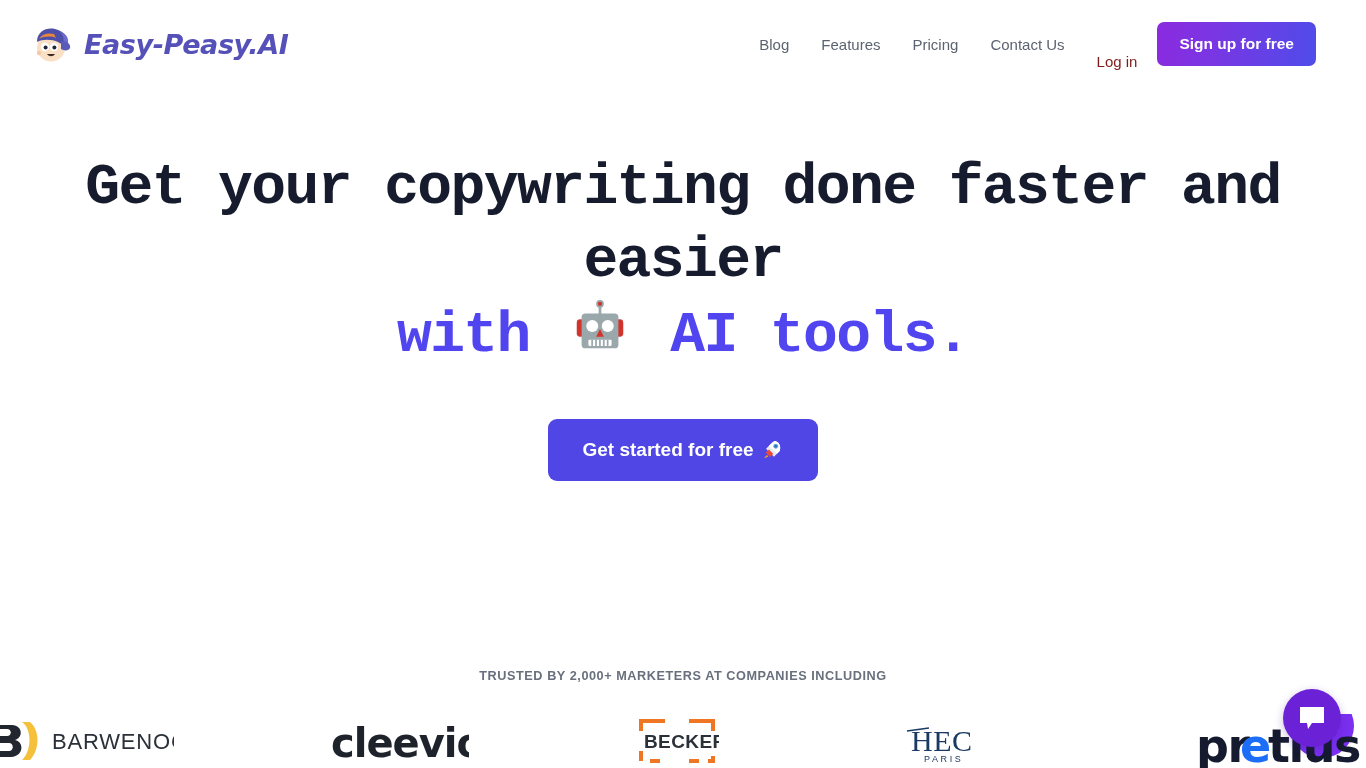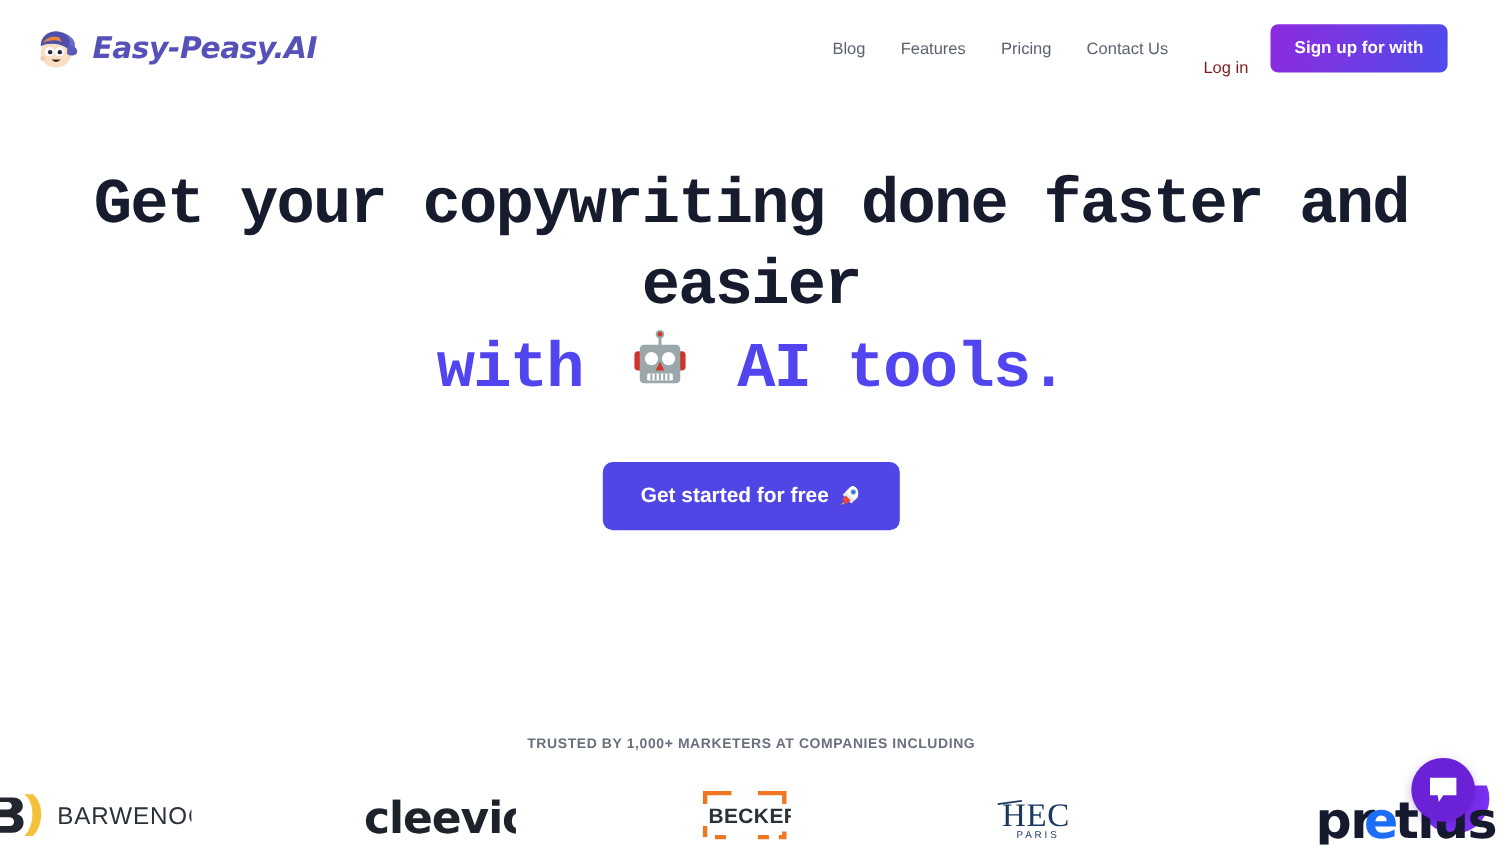--- a/index.html
+++ b/index.html
@@ -161,21 +161,21 @@
       </svg>
       <span class="brand-text">Easy-Peasy.AI</span>
     </a>
 
     <nav class="nav">
       <a class="nav-link" href="#">Blog</a>
       <a class="nav-link" href="#">Features</a>
       <a class="nav-link" href="#">Pricing</a>
       <a class="nav-link" href="#">Contact Us</a>
       <a class="nav-link login" href="#">Log in</a>
-      <button class="signup-btn">Sign up for with</button>
+      <button class="signup-btn">Sign up for free</button>
     </nav>
   </div>
 
   <div class="hero">
 
     <h1 class="headline">
       <span>Get your copywriting done faster and easier</span><br>
       <span class="accent">with</span>
       <svg class="robot-emoji" viewBox="0 0 64 64">
         <circle cx="32" cy="7" r="4" fill="#9aa7ab"></circle>
@@ -206,21 +206,21 @@
           <path d="M20 4 C26 6 28 12 26 18 L22 22 L11 11 L15 7 C16.4 5.6 18 4.4 20 4 Z" fill="#ffffff"></path>
           <circle cx="20.5" cy="11.5" r="3.4" fill="#6aa9e0"></circle>
           <circle cx="20.5" cy="11.5" r="1.8" fill="#2b6cb0"></circle>
           <path d="M11 16 L6 21 L9 22 L7 26 L11 24 L12 27 L17 22 Z" fill="#e8493a"></path>
           <path d="M4 28 L8 24 L10 26 Z" fill="#f5a623"></path>
         </svg>
       </button>
     </div>
   </div>
 
-  <div class="trusted">TRUSTED BY 1,000+ MARKETERS AT COMPANIES INCLUDING</div>
+  <div class="trusted">TRUSTED BY 2,000+ MARKETERS AT COMPANIES INCLUDING</div>
 
   <div class="logos">
 
     <div class="logo-cell first">
       <svg width="192" height="48" viewBox="0 0 192 48">
         <path d="M2 8 L30 8 C40 8 42 20 33 23 C43 25 41 40 29 40 L2 40 Z" fill="#22262e"></path>
         <path d="M13 12 L25 12 C30 12 30 19 25 19 L13 19 Z" fill="#ffffff"></path>
         <path d="M13 26 L27 26 C32 26 32 34 27 34 L13 34 Z" fill="#ffffff"></path>
         <path d="M40 5 C50 12 50 34 40 43 L48 43 C58 33 58 13 48 5 Z" fill="#f5c13b"></path>
         <text x="70" y="32" font-family="Liberation Sans, sans-serif" font-size="22" letter-spacing="0.8" fill="#2b3138">BARWENOCK</text>

